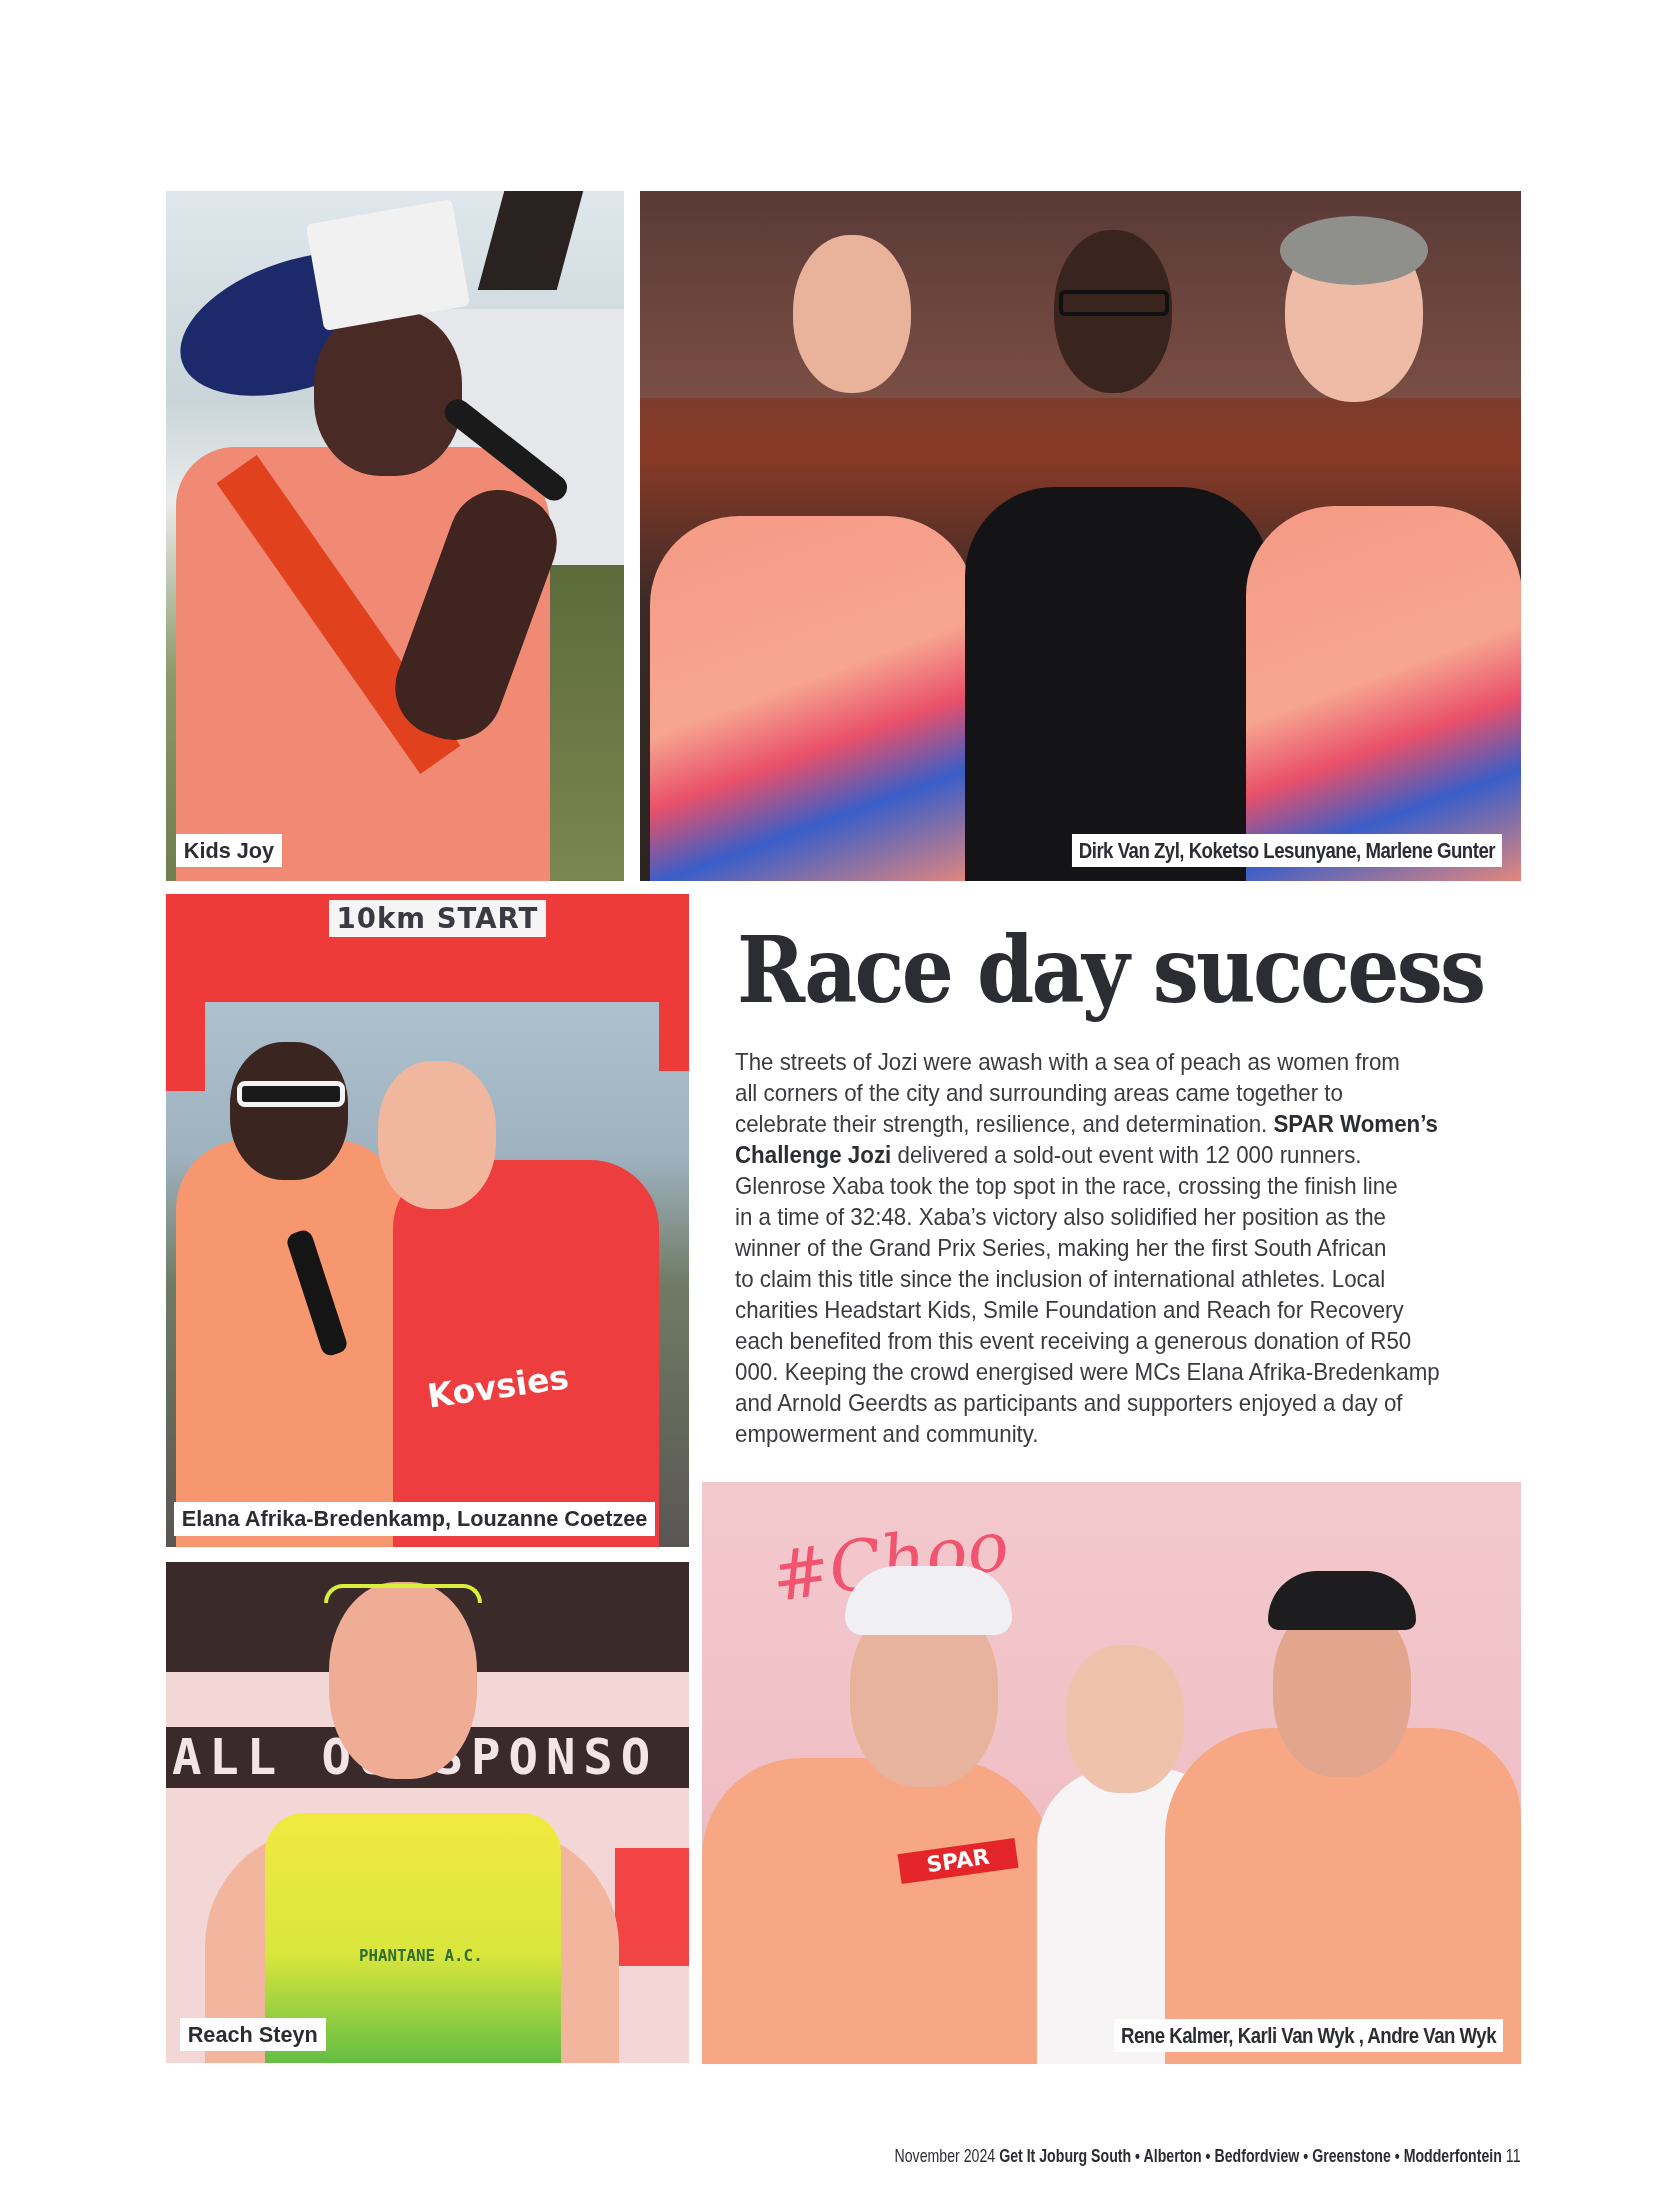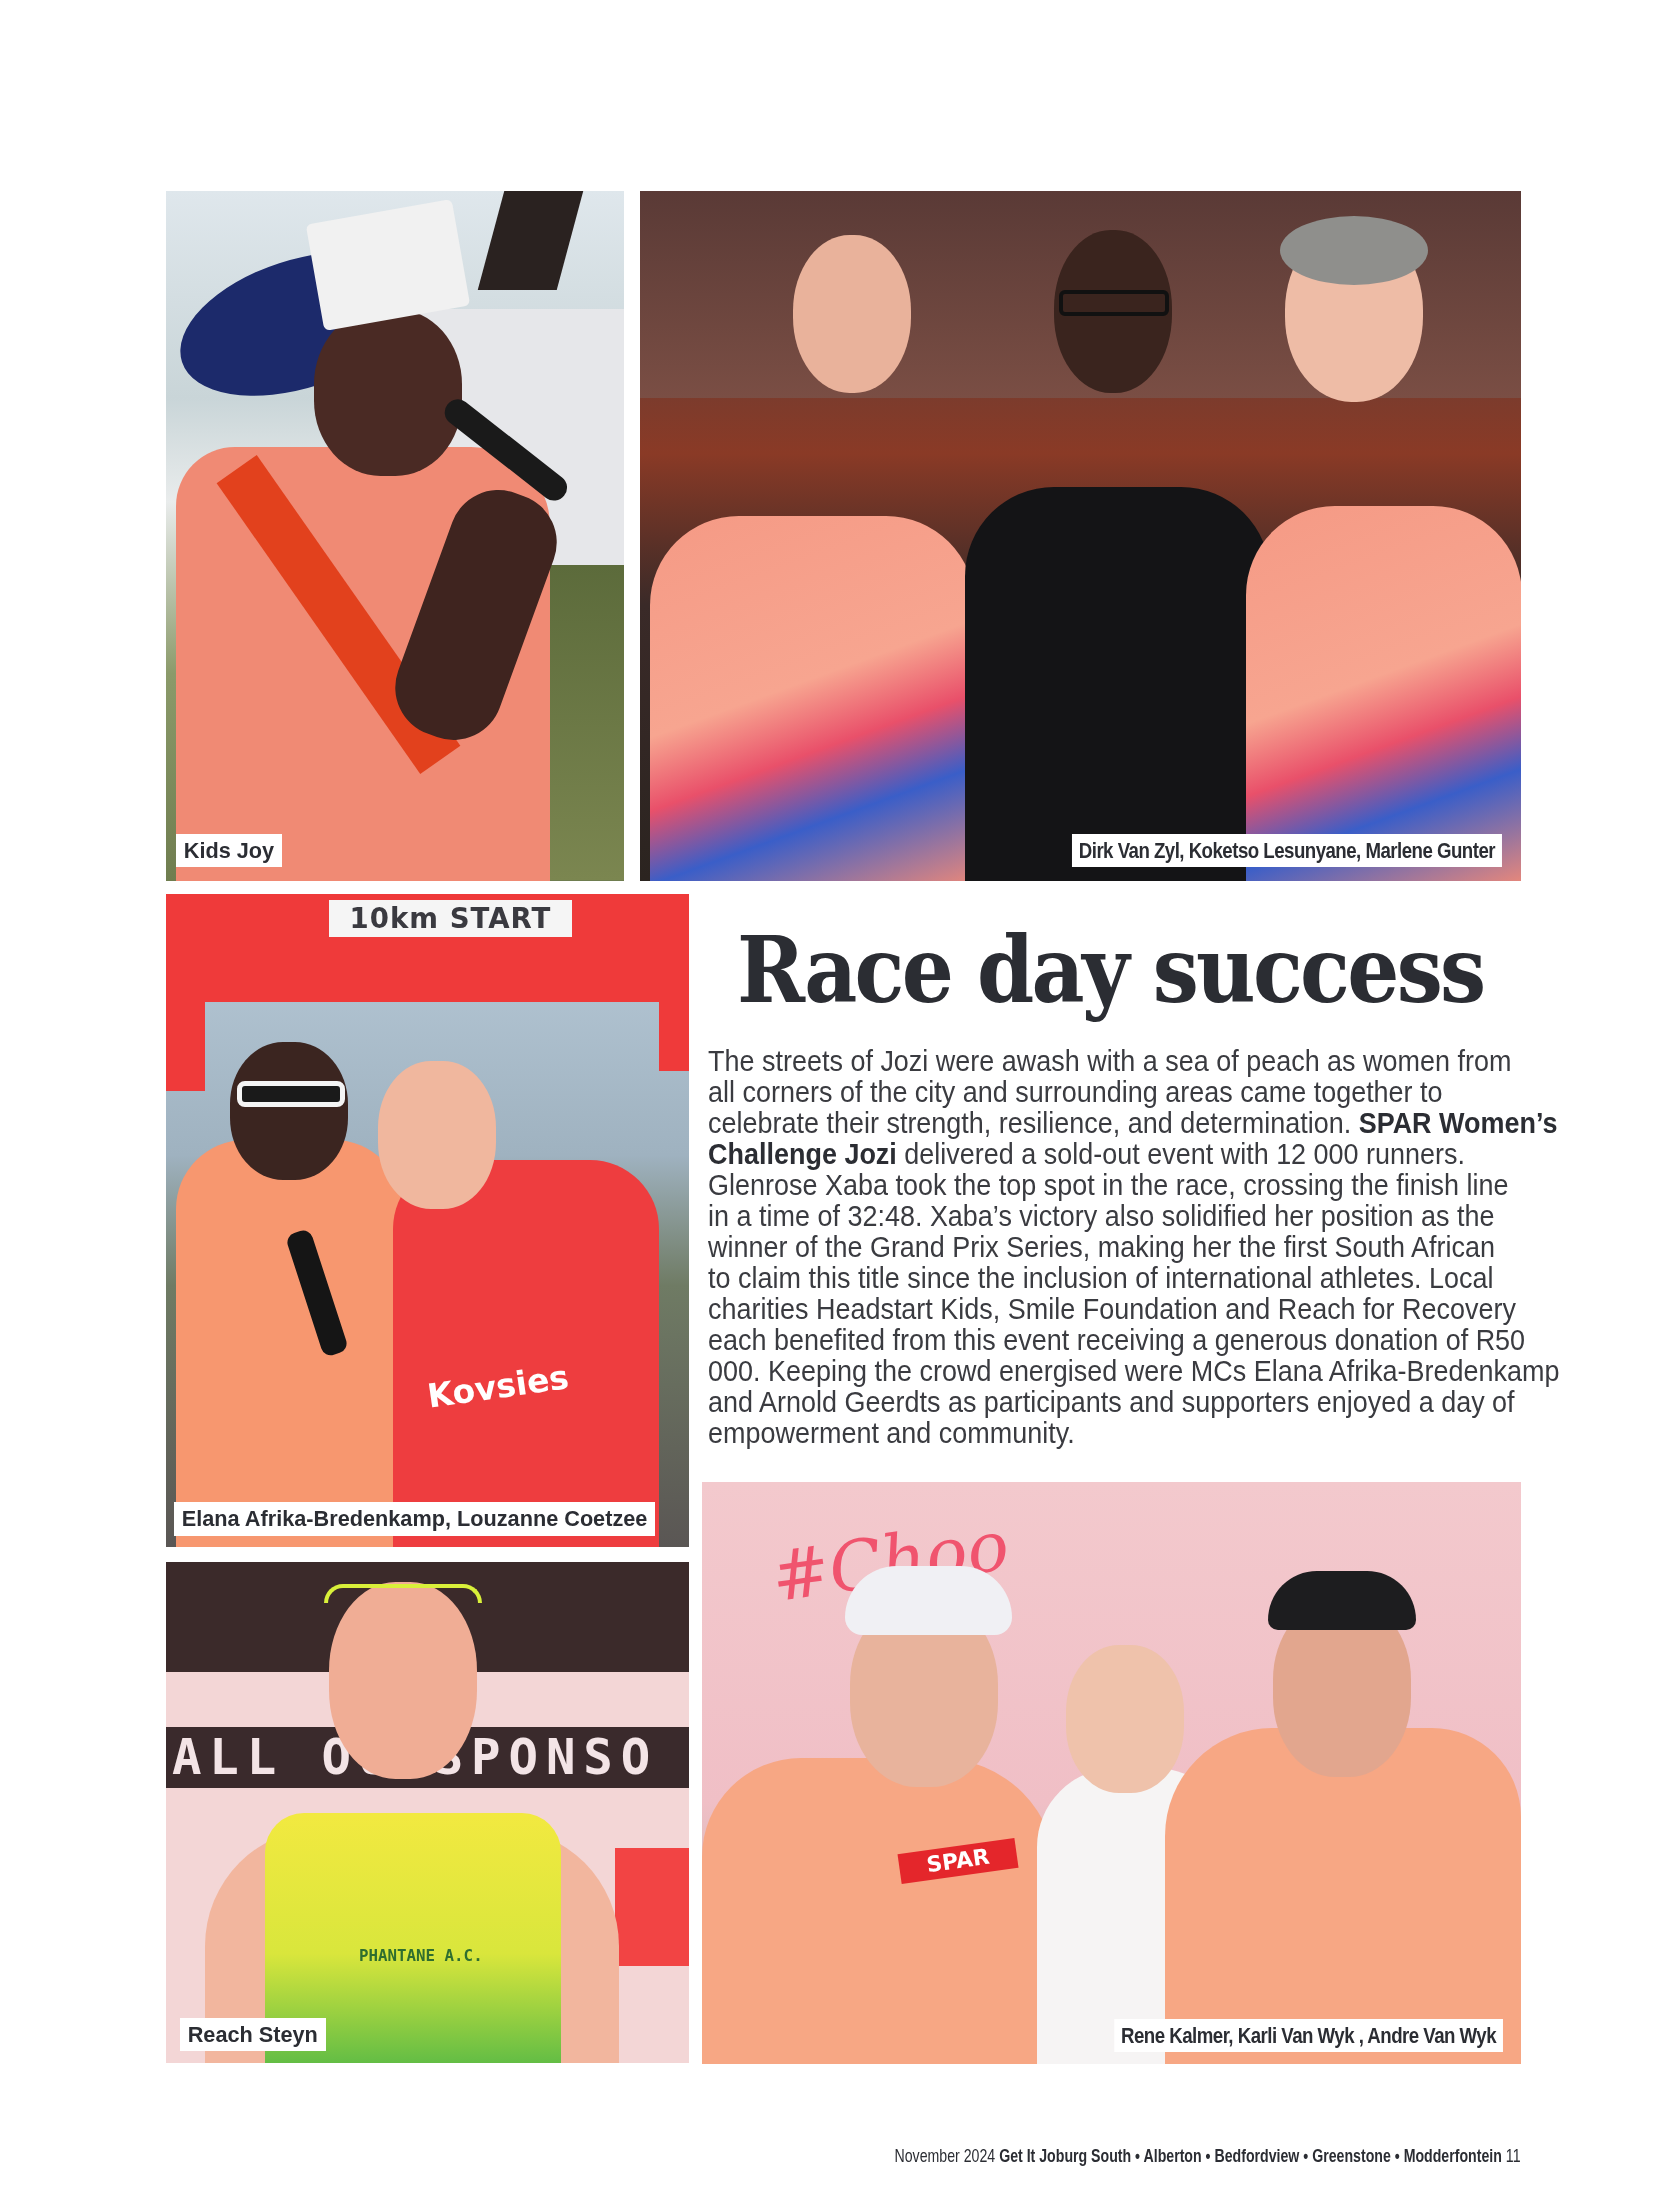--- a/index.html
+++ b/index.html
@@ -36,21 +36,21 @@
   #p2 .head { position:absolute; border-radius: 48%; }
   #p2 .shirt { position:absolute; border-radius: 89px 89px 0 0; }
   .pinkshirt { background: linear-gradient(160deg, #f59a85 0%, #f7a590 45%, #e9506a 60%, #3a5ec8 75%, #f28a76 100%); }
 
   
   #p3 { left: 166px; top: 894px; width: 523px; height: 653px;
         background: linear-gradient(180deg, #b9cbd9 0%, #9fb2c0 40%, #6f7b64 60%, #5a5654 100%); }
   #p3 .arch { position:absolute; left:0; top:0; width:100%; height:108px; background: #ef3a3a; }
   #p3 .arch-l { position:absolute; left:0; top:0; width: 39px; height: 197px; background: #ef3a3a; }
   #p3 .arch-r { position:absolute; right:0; top:0; width: 29.6px; height: 177px; background: #ef3a3a; }
-  #p3 .sign { position:absolute; left: 163px; top: 5.9px; width: 243px; height: 37px; background:#f5f5f5; color:#3a3a40;
+  #p3 .sign { position:absolute; left: 163px; top: 5.9px; width: 217px; height: 37px; background:#f5f5f5; color:#3a3a40;
               font-family: "DejaVu Sans", sans-serif; font-weight: bold; font-size: 27.6px; line-height: 37px; text-align:center; letter-spacing: 1px; }
   #p3 .w1 { position:absolute; left: 9.9px; top: 246px; width: 227px; height: 414px; border-radius: 69px 69px 0 0; background:#f7976f; }
   #p3 .w1h { position:absolute; left: 64px; top: 148px; width: 118px; height: 138px; border-radius: 45%; background:#3b2520; }
   #p3 .glasses { position:absolute; left: 71px; top: 187px; width: 108px; height: 25.6px; border: 5.9px solid #f4f4f4; border-radius: 7.9px; background:#1a1a1a; }
   #p3 .w2 { position:absolute; left: 227px; top: 266px; width: 266px; height: 394px; border-radius: 69px 69px 0 0; background:#ee3d3f; }
   #p3 .w2h { position:absolute; left: 212px; top: 167px; width: 118px; height: 148px; border-radius: 45%; background:#f0b79e; }
   #p3 .kovsies { position:absolute; left: 261px; top: 473px; color:#ffffff; font-weight:bold; font-size: 33px; transform: rotate(-8deg); font-family: "DejaVu Sans", sans-serif; }
 
   
   #p4 { left: 166px; top: 1562px; width: 523px; height: 501px;
@@ -76,22 +76,22 @@
   #p5 .khead { position:absolute; left: 364px; top: 163px; width: 118px; height: 148px; border-radius: 45%; background:#efc2ab; }
   #p5 .right { position:absolute; left: 463px; top: 246px; width: 356px; height: 345px; border-radius: 108px 89px 0 0; background:#f7a784; }
   #p5 .rhead { position:absolute; left: 571px; top: 118px; width: 138px; height: 177px; border-radius: 45%; background:#e2a68e; }
   #p5 .rcap { position:absolute; left: 566px; top: 89px; width: 148px; height: 59px; border-radius: 49px 49px 9.9px 9.9px; background:#1d1d1f; }
   #p5 .spar { position:absolute; left: 197px; top: 364px; width: 118px; height: 29.6px; background:#e4262b; color:#fff; font-weight:bold; font-size: 21.7px; line-height:29.6px; text-align:center; transform: rotate(-8deg); font-family: "DejaVu Sans", sans-serif; }
 
   
   #headline { position:absolute; left: 737px; top: 916px; width: 788px; white-space: nowrap;
               font-family: "DejaVu Serif", "Liberation Serif", serif; font-weight: bold; font-size: 91px; line-height: 108px;
               color: #2b2d33; letter-spacing: -3px; transform: scaleX(0.9); transform-origin: left center; }
-  #body { position:absolute; left: 708px; top: 1046px; width: 808px;
-          font-family: "Liberation Sans", "DejaVu Sans", sans-serif; font-size: 29px; line-height: 31px; color: #3a3b40; }
+  #body { position:absolute; left: 735px; top: 1046px; width: 808px;
+          font-family: "Liberation Sans", "DejaVu Sans", sans-serif; font-size: 24px; line-height: 31px; color: #3a3b40; }
   #body .line { display:block; white-space: nowrap; transform: scaleX(0.93); transform-origin: left center; }
   #body b { color:#2b2d33; }
 
   #footer { position:absolute; right: 151px; top: 2145px; white-space: nowrap;
             font-family: "Liberation Sans", "DejaVu Sans", sans-serif; font-size: 17.7px; line-height: 23.6px; color:#2b2d33;
             transform: scaleX(0.8); transform-origin: right center; }
   #footer b { font-weight: bold; }
 </style>
 </head>
 <body>

